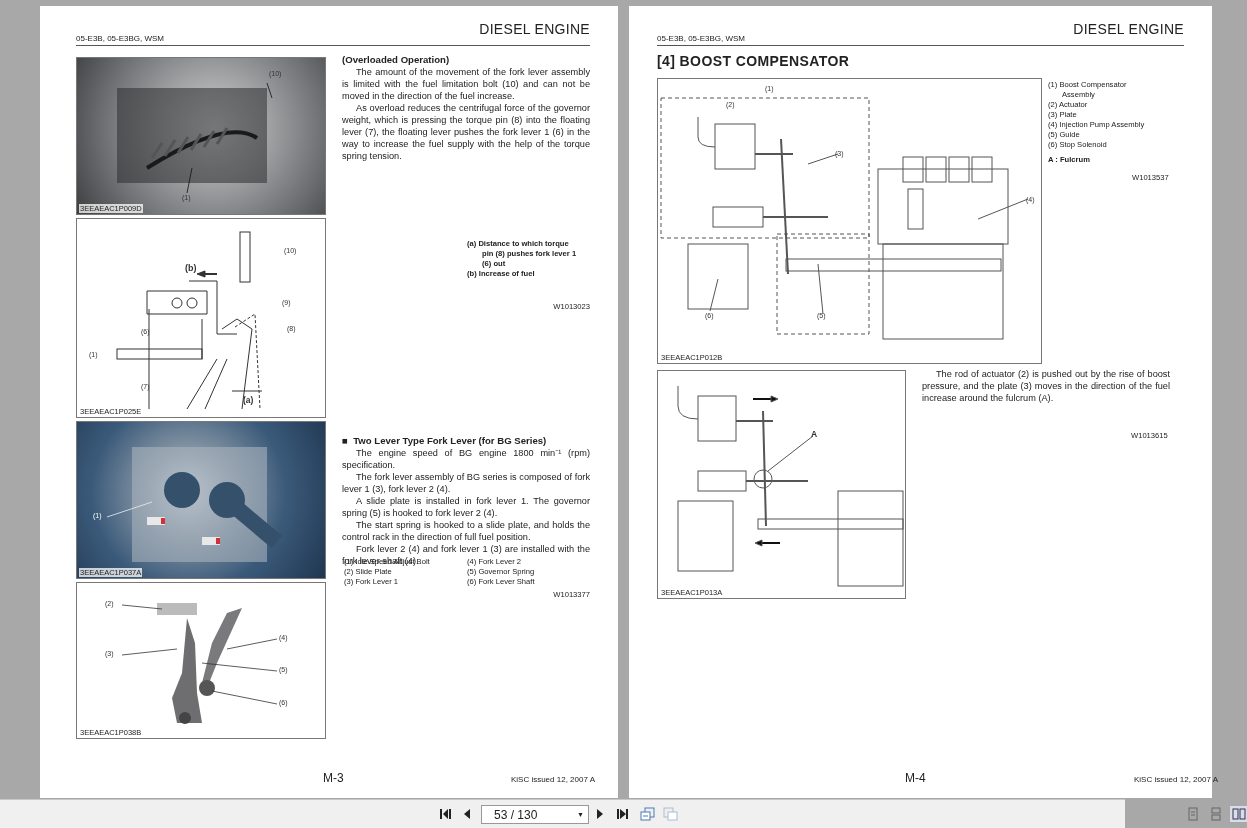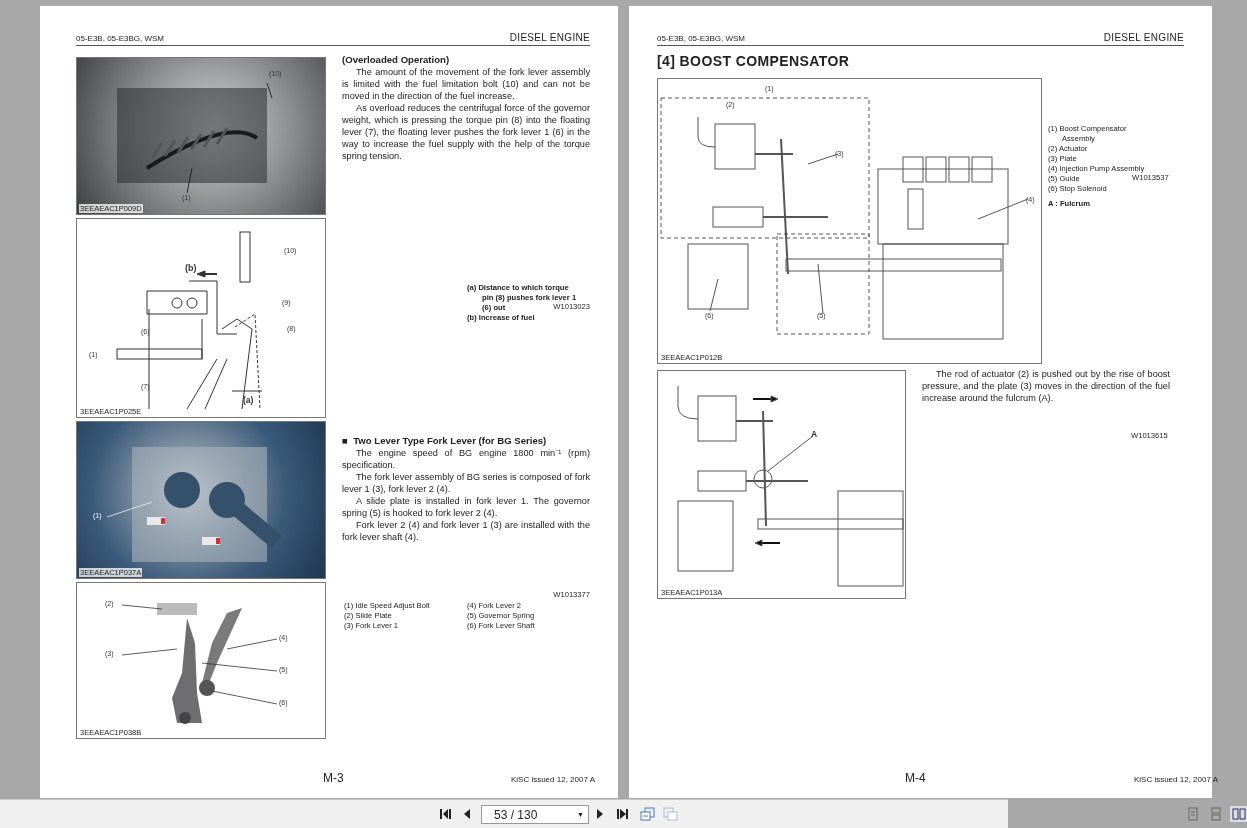--- a/index.html
+++ b/index.html
@@ -2,38 +2,38 @@
 <html><head>
 <meta charset="utf-8">
 <style>
   html, body { margin:0; padding:0; }
   body { width:1247px; height:828px; background:#a8a8a8; position:relative; overflow:hidden; font-family:"Liberation Sans", sans-serif; color:#222; }
   .page { position:absolute; top:6px; width:578px; height:792px; background:#fff; }
   #page-left { left:40px; }
   #page-right { left:629px; width:583px; }
   .hdr { position:absolute; top:23px; left:36px; right:28px; height:16px; border-bottom:1px solid #555; }
   .hdr .l { position:absolute; left:0; bottom:2px; font-size:8px; }
-  .hdr .r { position:absolute; right:0; bottom:2px; font-size:10px; letter-spacing:0.3px; }
+  .hdr .r { position:absolute; right:0; bottom:8px; font-size:14px; letter-spacing:0.3px; }
   .ftr-num { position:absolute; bottom:13px; font-size:12px; }
   .ftr-iss { position:absolute; bottom:14px; right:23px; font-size:8px; }
   .fig { position:absolute; border:1px solid #777; background:#fff; overflow:hidden; }
   .fig .cap { position:absolute; left:2px; bottom:1px; font-size:7.5px; color:#222; background:rgba(255,255,255,0.75); padding:0 1px; }
   .photo-metal { background: radial-gradient(circle at 55% 45%, #cfd0d1 0%, #9fa1a3 35%, #6b6d70 70%, #3c3e40 100%); }
   .photo-blue { background: radial-gradient(circle at 45% 45%, #c9d3dc 0%, #7d8fa0 30%, #3b5a7a 60%, #1f3650 100%); }
   .txt { position:absolute; font-size:9.2px; line-height:12px; text-align:justify; }
   .txt p { margin:0; text-indent:14px; }
   .txt h4 { margin:0; font-size:9.6px; font-weight:bold; }
-  .legend { position:absolute; font-size:7.6px; line-height:10px;margin-top:44px; }
+  .legend { position:absolute; font-size:7.6px; line-height:10px; }
   .legend div { white-space:nowrap; }
   .bold { font-weight:bold; }
   .wcode { position:absolute; font-size:7.6px; }
   .lbl { position:absolute; font-size:7px; color:#333; }
   .title4 { position:absolute; top:47px; left:28px; font-size:14px; font-weight:bold; letter-spacing:0.4px; }
   
-  #toolbar { position:absolute; left:0; bottom:0; width:1008px; height:28px; background:#f0f0f0; border-top:1px solid #c8c8c8; }
+  #toolbar { position:absolute; left:0; bottom:0; width:1125px; height:28px; background:#f0f0f0; border-top:1px solid #c8c8c8; }
   .tb-btn { position:absolute; top:6px; height:16px; display:flex; align-items:center; justify-content:center; font-size:12px; color:#222; cursor:pointer; }
   .page-box { position:absolute; left:481px; top:5px; width:106px; height:17px; background:#fff; border:1px solid #999; font-size:12px; display:flex; align-items:center; }
   .page-box span.v { margin-left:12px; }
   .page-box span.dd { position:absolute; right:4px; font-size:7px; }
   .sel-view { background:#d8dde8; }
 </style>
 </head>
 <body>
 
 <div class="page" id="page-left">
@@ -141,20 +141,21 @@
     <div style="padding-left:15px">(6) out</div>
     <div>(b) Increase of fuel</div>
   </div>
   <span class="wcode" style="right:28px;top:296px;">W1013023</span>
 
   <div class="txt" style="left:302px;top:429px;width:248px;">
     <h4><span>■</span>&nbsp; <span>Two Lever Type Fork Lever (for BG Series)</span></h4>
     <p>The engine speed of BG engine 1800 min⁻¹ (rpm) specification.</p>
     <p>The fork lever assembly of BG series is composed of fork lever 1 (3), fork lever 2 (4).</p>
     <p>A slide plate is installed in fork lever 1.  The governor spring (5) is hooked to fork lever 2 (4).</p>
+    <p>The start spring is hooked to a slide plate, and holds the control rack in the direction of full fuel position.</p>
     <p>Fork lever 2 (4) and fork lever 1 (3) are installed with the fork lever shaft (4).</p>
   </div>
   <div class="legend" style="left:304px;top:551px;">
     <div>(1) Idle Speed Adjust Bolt</div>
     <div>(2) Slide Plate</div>
     <div>(3) Fork Lever 1</div>
   </div>
   <div class="legend" style="left:427px;top:551px;">
     <div>(4) Fork Lever 2</div>
     <div>(5) Governor Spring</div>

